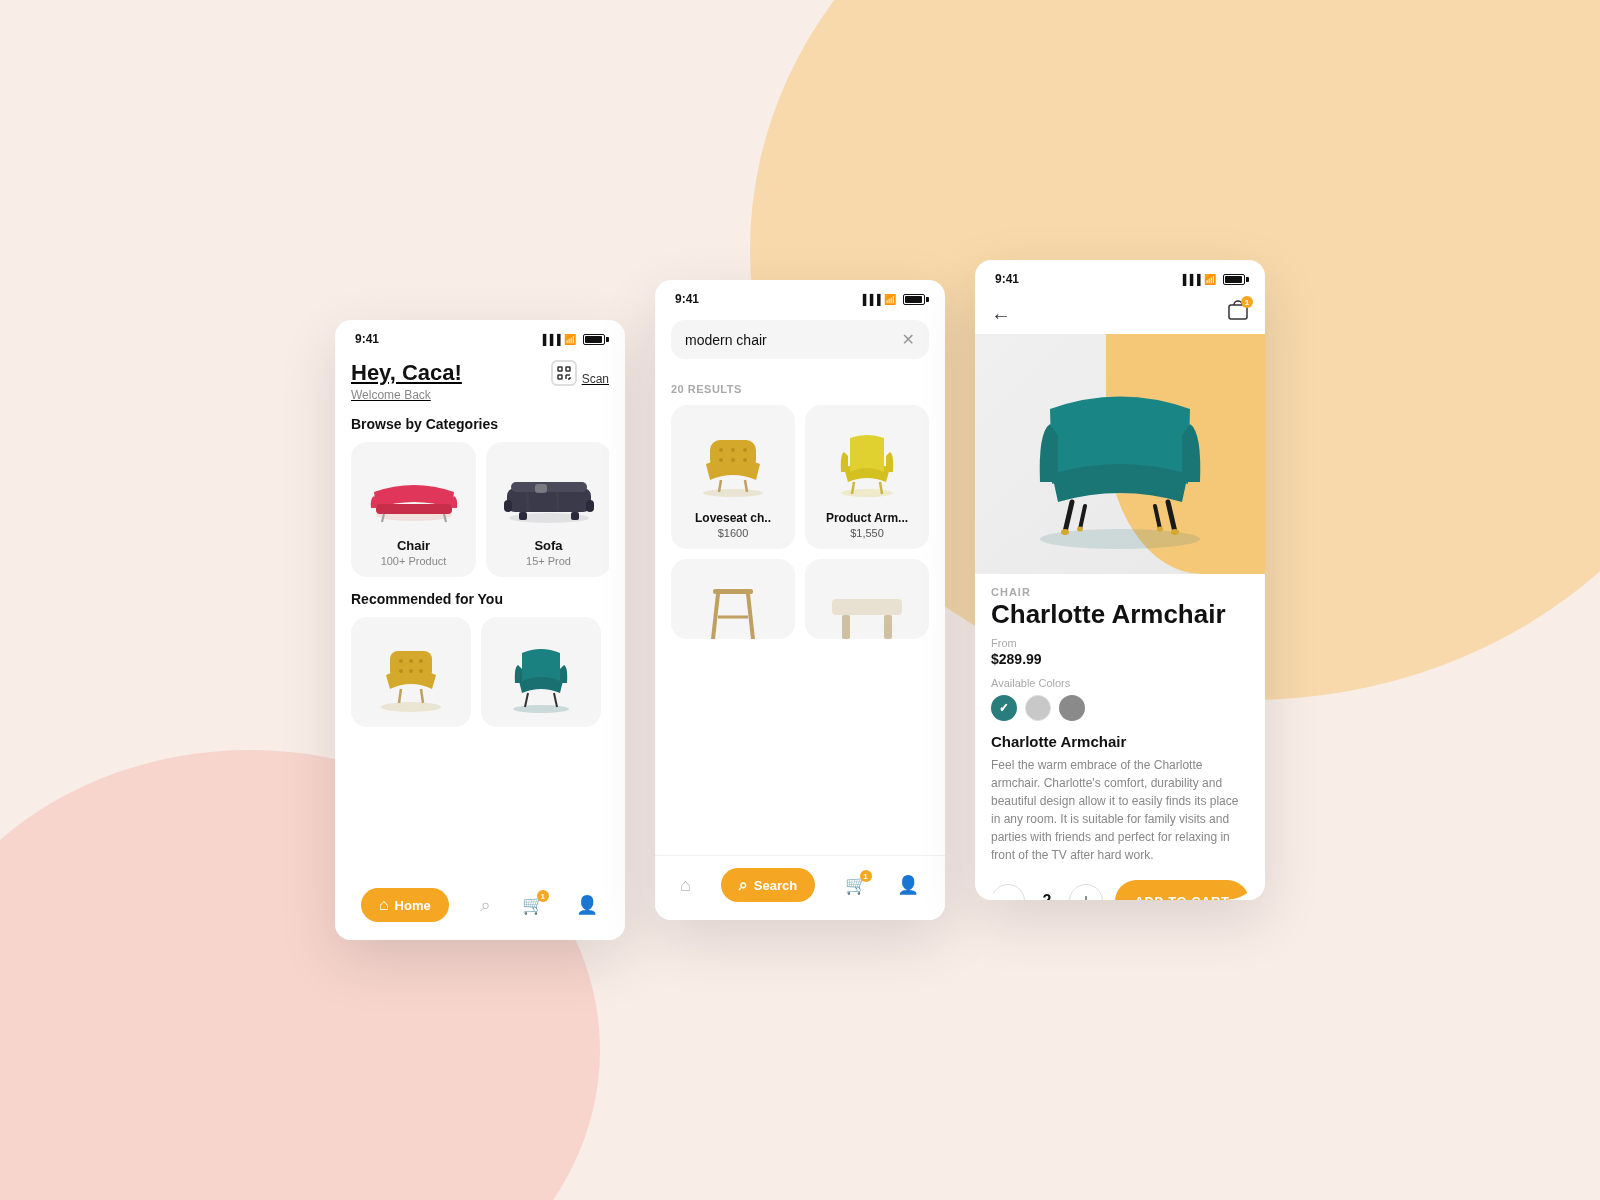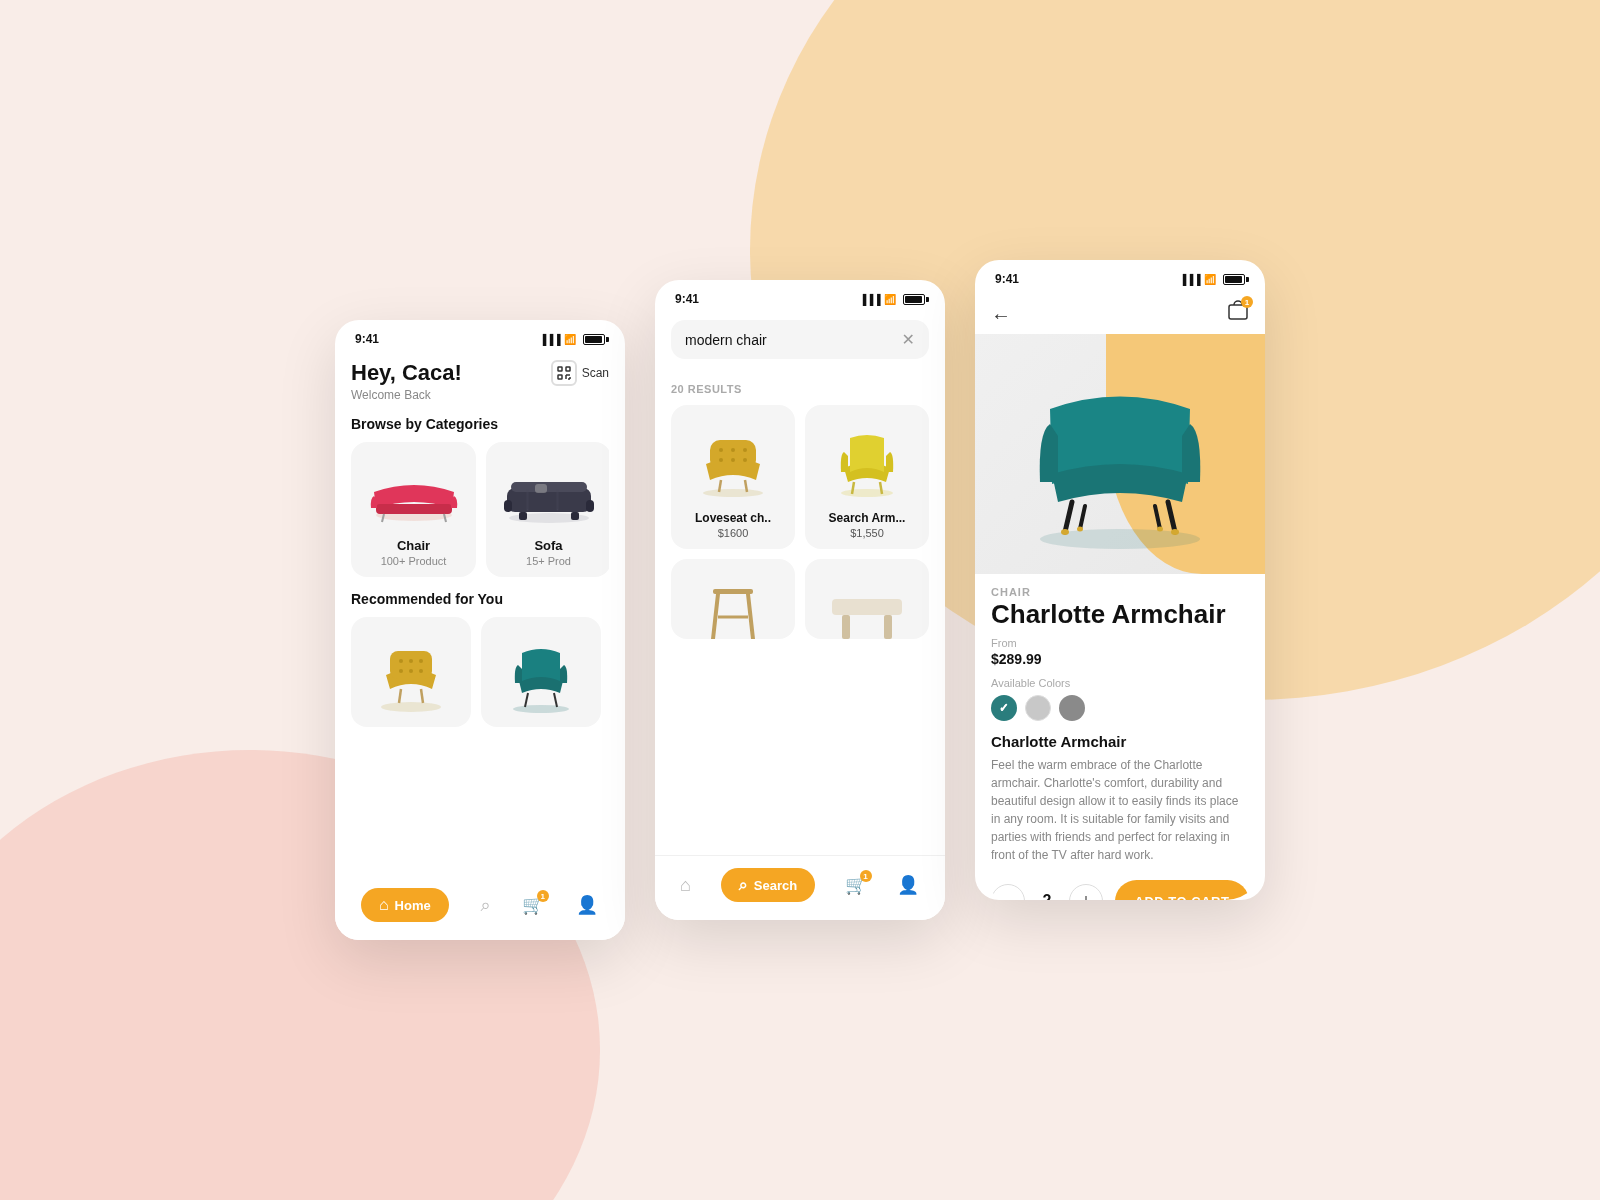--- a/index.html
+++ b/index.html
@@ -26,21 +26,21 @@
       display: flex;
       align-items: center;
       justify-content: center;
       gap: 30px;
       padding: 40px;
     }
 
     
     .phone {
       background: #ffffff;
-      border-radius: 24px;
+      border-radius: 16px;
       box-shadow: 0 20px 60px rgba(0,0,0,0.12);
       position: relative;
       overflow: hidden;
       flex-shrink: 0;
     }
     .phone-1 { width: 290px; height: 620px; margin-top: 60px; }
     .phone-2 { width: 290px; height: 640px; }
     .phone-3 { width: 290px; height: 640px; margin-top: -40px; }
 
     
@@ -89,34 +89,35 @@
     }
 
     
     .phone-content { padding: 0 16px; }
 
     .greeting-row {
       display: flex;
       justify-content: space-between;
       align-items: flex-start;
       margin: 8px 0 4px;
+      text-decoration: underline;
     }
     .greeting-name {
       font-size: 22px;
       font-weight: 700;
       color: #111;
     }
     .greeting-sub {
       font-size: 12px;
       color: #888;
       margin-top: 2px;
     }
     .scan-btn {
       display: flex;
-      align-items: center;
+      align-items: flex-end;
       gap: 5px;
       font-size: 12px;
       color: #333;
       font-weight: 500;
     }
     .scan-icon-box {
       width: 26px;
       height: 26px;
       border: 2px solid #ddd;
       border-radius: 6px;
@@ -637,21 +638,21 @@
             <svg width="90" height="80" viewBox="0 0 90 80" fill="none">
               <ellipse cx="45" cy="73" rx="26" ry="4" fill="#d4c020" opacity="0.2"></ellipse>
               <path d="M22 48 Q45 38 68 48 L64 62 Q45 54 26 62 Z" fill="#d4c020"></path>
               <path d="M28 18 Q45 12 62 18 L62 52 Q45 44 28 52 Z" fill="#e0d030"></path>
               <path d="M22 32 Q18 34 19 52 L26 52 L26 36 Z" fill="#d4c020"></path>
               <path d="M68 32 Q72 34 71 52 L64 52 L64 36 Z" fill="#d4c020"></path>
               <line x1="32" y1="62" x2="30" y2="74" stroke="#c8b840" stroke-width="2.5"></line>
               <line x1="58" y1="62" x2="60" y2="74" stroke="#c8b840" stroke-width="2.5"></line>
             </svg>
           </div>
-          <div class="product-name">Search Arm...</div>
+          <div class="product-name">Product Arm...</div>
           <div class="product-price">$1,550</div>
         </div>
 
         <div class="product-card" style="height:80px;overflow:hidden;">
           <div class="product-img">
             <svg width="90" height="70" viewBox="0 0 90 70" fill="none">
               <rect x="25" y="10" width="40" height="5" rx="2" fill="#c0a060"></rect>
               <line x1="30" y1="15" x2="25" y2="60" stroke="#c0a060" stroke-width="4" stroke-linecap="round"></line>
               <line x1="60" y1="15" x2="65" y2="60" stroke="#c0a060" stroke-width="4" stroke-linecap="round"></line>
               <line x1="30" y1="38" x2="60" y2="38" stroke="#c0a060" stroke-width="3"></line>

